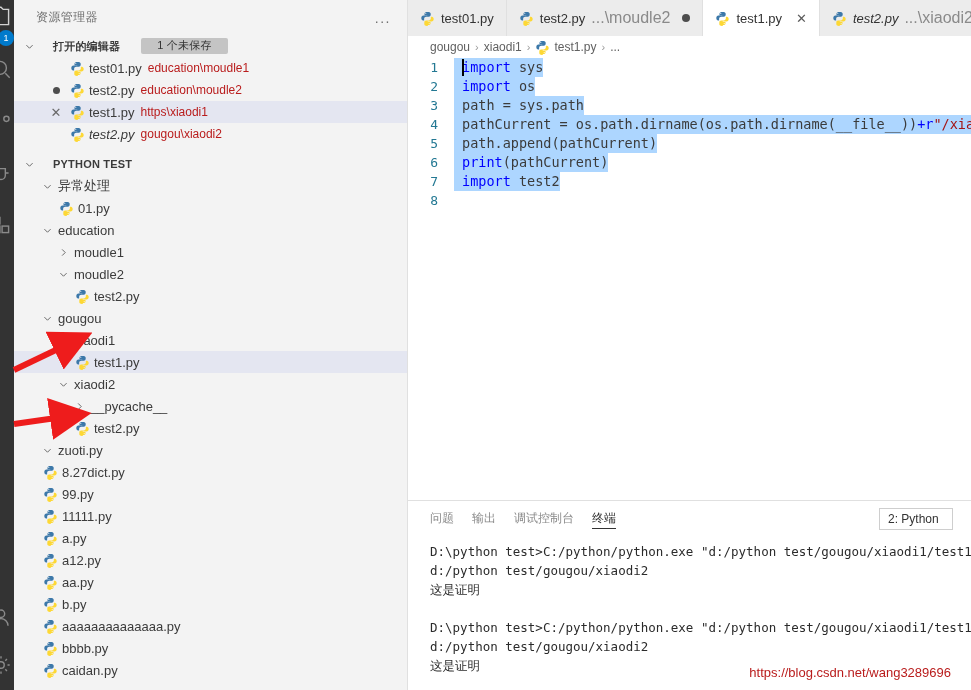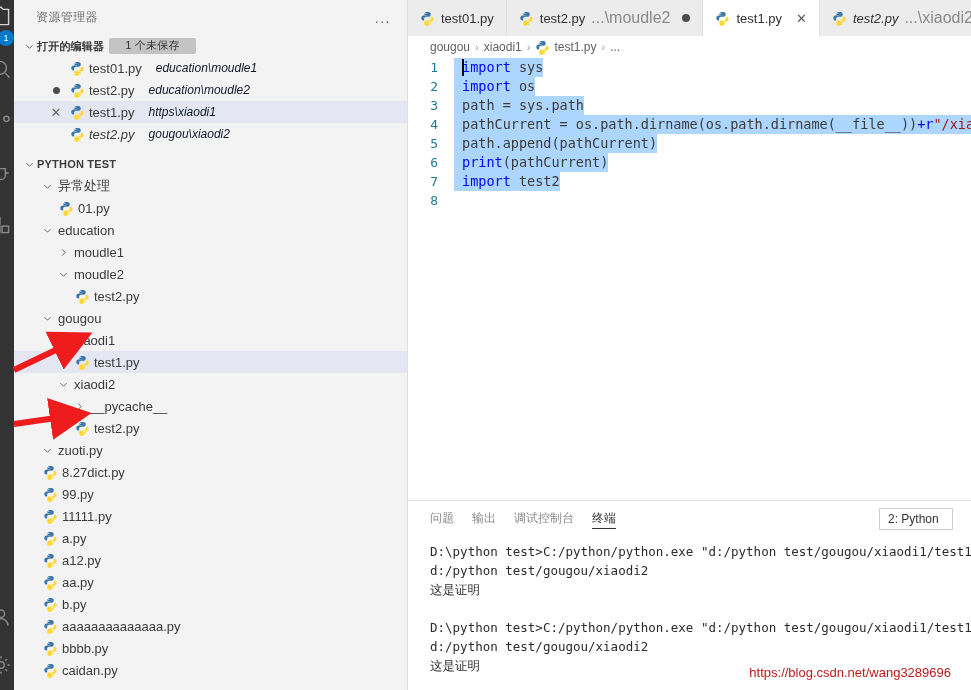--- a/index.html
+++ b/index.html
@@ -48,21 +48,21 @@
     height: 35px; display: flex; align-items: center;
     padding: 0 12px 0 22px;
     font-size: 11px; color: #6f6f6f;
     letter-spacing: .4px;
   }
   .sb-title { flex: 1; font-size: 12px; color: #6f6f6f; }
   .sb-more { color: #6f6f6f; font-size: 14px; letter-spacing: 1.5px; cursor: default; padding-right: 4px;}
 
   .section-head {
     height: 22px; display: flex; align-items: center;
-    padding-left: 8px; gap: 1px;
+    padding-left: 8px; gap: 17px;
     font-size: 11px; font-weight: bold; color: #3b3b3b;
     letter-spacing: .2px;
   }
   .twisty {
     width: 14px; height: 14px; display: inline-flex;
     align-items: center; justify-content: center;
     color: #5a5a5a; flex: 0 0 14px;
   }
   .twisty svg { display: block; }
   .badge-unsaved {
@@ -78,21 +78,21 @@
     white-space: nowrap; position: relative;
     cursor: pointer;
   }
   .row.selected { background: #E4E6F1; }
   .row .pre { width: 20px; flex: 0 0 20px; display: flex; align-items: center; justify-content: center; }
   .dirty-dot { width: 7px; height: 7px; border-radius: 50%; background: #4d4d4d; display: inline-block; }
   .close-x { font-size: 13px; color: #6a6a6a; line-height: 1; }
   .pyicon { width: 15px; height: 15px; flex: 0 0 15px; }
   .fname { color: #3b3b3b; }
   .fname.italic { font-style: italic; }
-  .fpath { color: #0f172a; font-size: 12px; margin-left: 10px; font-style: italic; }
+  .fpath { color: #b91c1c; font-size: 12px; margin-left: 2px; }
 
   .tree-row { height: 22px; display: flex; align-items: center; font-size: 13px; cursor: pointer; position: relative; }
   .tree-row.selected { background: #E4E6F1; }
   .tree-label { margin-left: 4px; }
 
   
   .editorarea {
     flex: 1; height: 690px; display: flex; flex-direction: column;
     background: #ffffff; min-width: 0; position: relative;
   }

